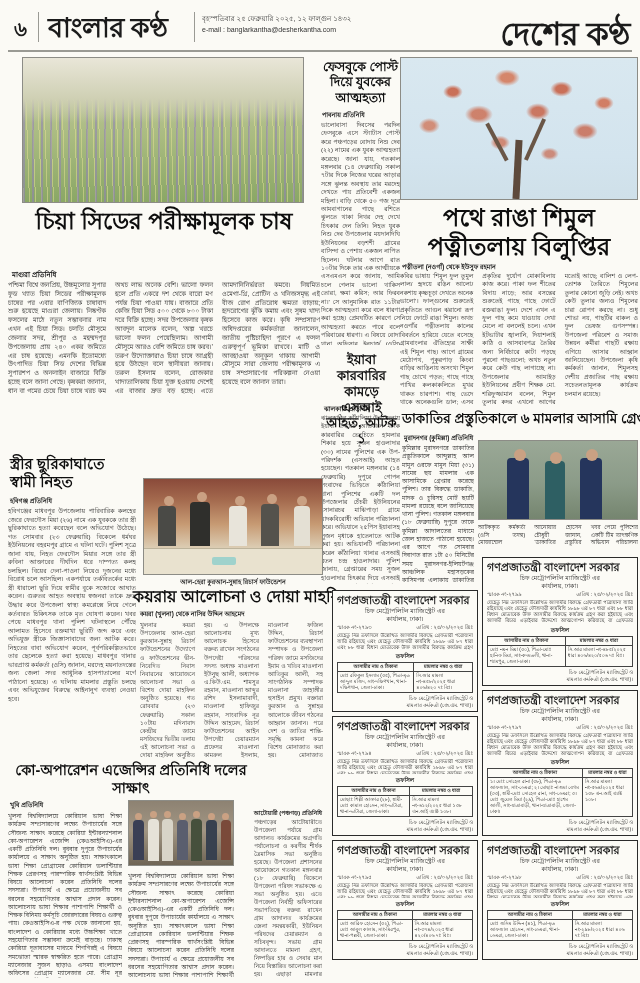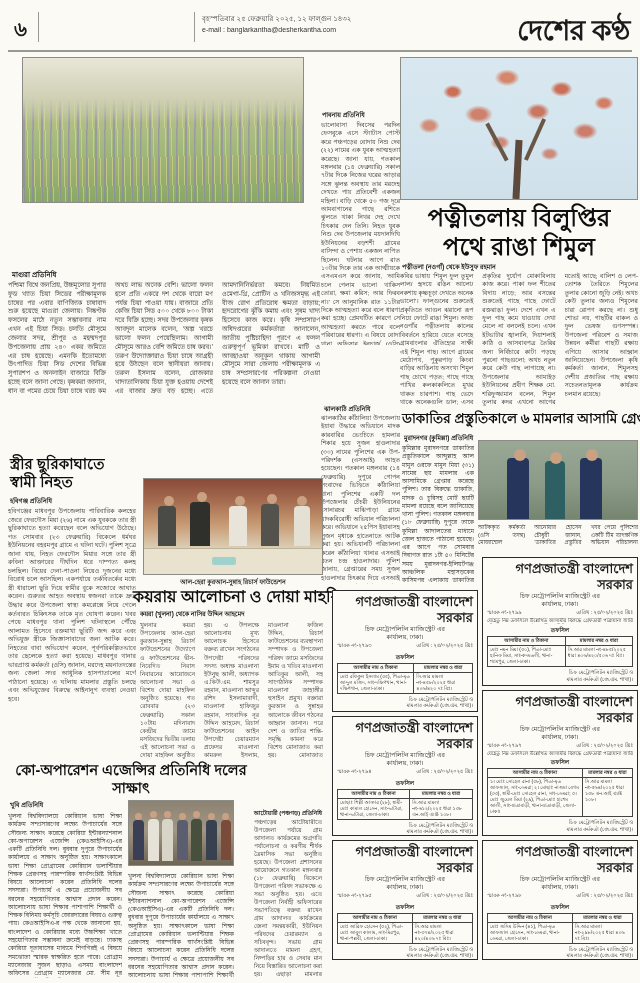--- a/index.html
+++ b/index.html
@@ -11,65 +11,72 @@
   .by{font-weight:bold;font-size:7px;color:#111;}
   .bt{font-size:6.4px;line-height:1.38;text-align:justify;color:#262626;}
   .cols3{column-count:3;column-gap:9px;}
   .photo{position:absolute;border:1px solid #8c8c86;box-sizing:border-box;overflow:hidden;}
   .cap{font-size:6.3px;font-weight:bold;text-align:center;color:#222;}
   .vr{position:absolute;width:1px;background:#9a9a94;}
   .hr{position:absolute;height:2px;background:#9a9a94;}
   
   .pagenum{font-size:20px;font-weight:bold;}
   .mast-l{font-size:27px;font-weight:bold;letter-spacing:-0.5px;}
-  .mast-r{font-size:28px;font-weight:bold;letter-spacing:-0.5px;}
+  .mast-r{font-size:32px;font-weight:bold;letter-spacing:-0.5px;}
   .dateline{font-size:7px;color:#333;line-height:1.5;}
   
   .notice{position:absolute;border:1px solid #2b2b2b;background:#fcfbf6;box-sizing:border-box;
           padding:3px 4px;display:flex;flex-direction:column;overflow:hidden;}
-  .notice .g{font-size:13px;font-weight:bold;text-align:right;line-height:1.2;}
+  .notice .g{font-size:11px;font-weight:bold;text-align:left;line-height:1.2;}
   .notice .o{font-size:6.2px;text-align:center;line-height:1.25;}
   .notice .meta{display:flex;justify-content:space-between;font-size:5.2px;margin:1px 0;}
   .notice .nb{font-size:4.9px;line-height:1.28;text-align:justify;flex:1;overflow:hidden;color:#222;}
   .notice .tf{text-align:center;font-weight:bold;font-size:5.8px;margin:1px 0;}
   .ntable{width:100%;border-collapse:collapse;font-size:4.8px;line-height:1.25;}
   .ntable td,.ntable th{border:1px solid #444;padding:1px 2px;vertical-align:top;text-align:left;}
   .ntable th{text-align:center;font-weight:bold;}
   .sig{text-align:right;font-size:5.2px;margin-top:2px;line-height:1.25;}
   
   .fig{position:absolute;border-radius:4px 4px 0 0;}
   .head{position:absolute;border-radius:50%;background:#caa183;}
 </style>
 </head>
 <body>
 
 <div class="page">
 
   <div class="abs pagenum" style="left:14px;top:14px;">৬</div>
   <div class="vr" style="left:38px;top:12px;height:30px;"></div>
+  <div class="abs mast-l" style="left:48px;top:7px;">বাংলার কণ্ঠ</div>
   <div class="vr" style="left:194px;top:12px;height:30px;"></div>
   <div class="abs dateline" style="left:202px;top:14px;width:160px;">
     <div>বৃহস্পতিবার ২৫ ফেব্রুয়ারি ২০২৫, ১২ ফাল্গুন ১৪৩২</div>
     <div>e-mail : banglarkantha@desherkantha.com</div>
   </div>
   <div class="abs mast-r" style="right:10px;top:9px;">দেশের কণ্ঠ</div>
   <div class="hr" style="left:8px;top:50px;width:624px;"></div>
 
   <div class="photo" style="left:22px;top:57px;width:282px;height:146px;
        background:
          linear-gradient(180deg,#e9e6d8 0%,#cfd0b4 28%,rgba(0,0,0,0) 45%),
          repeating-linear-gradient(90deg,rgba(142,128,182,0.55) 0 2px,rgba(0,0,0,0) 2px 9px),
          repeating-linear-gradient(88deg,rgba(230,226,150,0.5) 0 1px,rgba(0,0,0,0) 1px 6px),
          linear-gradient(180deg,#c9cba8 0%,#a9bb80 55%,#8aa765 100%);"></div>
 
   <div class="abs hl ctr" style="left:8px;top:207px;width:312px;font-size:23px;">
+    <div>চিয়া সিডের পরীক্ষামূলক চাষ</div>
   </div>
   <div class="abs by" style="left:12px;top:269px;">মাগুরা প্রতিনিধি</div>
   <div class="abs bt cols3" style="left:8px;top:281px;width:312px;height:172px;overflow:hidden;">পশ্চিমা বিশ্বে জনপ্রিয়, উচ্চমূল্যের সুপার ফুড খ্যাত চিয়া সিডের পরীক্ষামূলক চাষের পর এবার বাণিজ্যিক চাষাবাদ শুরু হয়েছে মাগুরা জেলায়। নিষ্কণ্টক ফসলের মাঠে নতুন সম্ভাবনার নাম এখন এই চিয়া সিড। চলতি মৌসুমে জেলার সদর, শ্রীপুর ও মহম্মদপুর উপজেলায় প্রায় ২৪০ একর জমিতে এর চাষ হয়েছে। এমনকি ইতোমধ্যে উৎপাদিত চিয়া সিড দেশের বিভিন্ন সুপারশপ ও অনলাইন বাজারে বিক্রি হচ্ছে বলে জানা গেছে। কৃষকরা জানান, ধান বা গমের চেয়ে চিয়া চাষে খরচ কম অথচ লাভ অনেক বেশি। ভালো ফলন হলে প্রতি একরে দশ থেকে বারো মণ পর্যন্ত চিয়া পাওয়া যায়। বাজারে প্রতি কেজি চিয়া সিড ৫০০ থেকে ৮০০ টাকা দরে বিক্রি হচ্ছে। সদর উপজেলার কৃষক আবদুল মালেক বলেন, ‘অল্প খরচে ভালো ফলন পেয়েছিলাম। আগামী মৌসুমে আরও বেশি জমিতে চাষ করব।’ তরুণ উদ্যোক্তারাও চিয়া চাষে আগ্রহী হয়ে উঠছেন বলে স্থানীয়রা জানায়। তরুল ইসলাম বলেন, রোজকার খাদ্যতালিকায় চিয়া যুক্ত হওয়ায় দেশেই এর বাজার দ্রুত বড় হচ্ছে। এতে আমদানিনির্ভরতা কমবে। নিয়মিত ওমেগা-থ্রি, প্রোটিন ও খনিজসমৃদ্ধ এই বীজ রোগ প্রতিরোধ ক্ষমতা বাড়ায়; হৃদরোগের ঝুঁকি কমায় এবং সুষম খাদ্য হিসেবে কাজ করে। কৃষি সম্প্রসারণ অধিদপ্তরের কর্মকর্তারা জানালেন, জাতীয় পুষ্টিচাহিদা পূরণে এ ফসল গুরুত্বপূর্ণ ভূমিকা রাখবে। মাটি ও আবহাওয়া অনুকূল থাকায় আগামী মৌসুমে সারা জেলায় পরীক্ষামূলক এ চাষ সম্প্রসারণের পরিকল্পনা নেওয়া হয়েছে বলে জানান তারা।</div>
 
+  <div class="abs hl ctr" style="left:321px;top:60px;width:79px;font-size:12.5px;">
+    <div>ফেসবুকে পোস্ট</div>
+    <div>দিয়ে যুবকের</div>
+    <div>আত্মহত্যা</div>
+  </div>
   <div class="abs by" style="left:322px;top:110px;font-size:6.3px;">পাবনায় প্রতিনিধি</div>
   <div class="abs bt" style="left:321px;top:121px;width:79px;height:224px;font-size:6.1px;overflow:hidden;">ভালোবাসা দিবসের পরদিন ফেসবুকে এসে স্ট্যাটাস পোস্ট করে পঞ্চগড়ের বোদায় নিশু দেব (২২) নামের এক যুবক আত্মহত্যা করেছে। জানা যায়, গতকাল মঙ্গলবার (১৪ ফেব্রুয়ারি) সকাল ৭টার দিকে নিজের ঘরের আড়ার সঙ্গে ঝুলন্ত অবস্থায় তার মরদেহ দেখতে পায় প্রতিবেশী একজন মহিলা। বাড়ি থেকে ৫০ গজ দূরে আমবাগানের গাছে রশিতে ঝুলতে থাকা নিথর দেহ দেখে চিৎকার দেন তিনি। নিহত যুবক নিশু দেব উপজেলার ময়দানদিঘি ইউনিয়নের বড়শশী গ্রামের বাসিন্দা ও পেশায় একজন নাপিত ছিলেন। ঘটনার আগে রাত ১০টার দিকে তার এক আত্মীয়কে এসএমএস করে জানায়, ‘আমি চলে গেলাম ভালো থাকিস তোরা, ক্ষমা করিস; আর ফিরব না।’ সে আনুমানিক রাত ১১টার দিকে আত্মহত্যা করে বলে ধারণা করা হচ্ছে। প্রেমঘটিত কারণে সে আত্মহত্যা করতে পারে বলে পরিবারের ধারণা। এ বিষয়ে বোদা থানা অফিসার ইনচার্জ (ওসি) মো. সেলিম মালিক জানান, আত্মহত্যার খবর পেয়ে ঘটনাস্থলে উপস্থিত হয়ে পুলিশ লাশ উদ্ধার করে। প্রাথমিক ভাবে প্রেমঘটিত বিষয়ে মনে হলেও মৃত্যুর সঠিক কারণ নিশ্চিতে ময়নাতদন্তের জন্য লাশ মর্গে পাঠানো হয়েছে। এ ঘটনায় থানায় একটি অপমৃত্যু মামলা হয়েছে।</div>
 
   <div class="photo" style="left:400px;top:57px;width:238px;height:143px;
        background:
          radial-gradient(14px 10px at 22% 24%,rgba(199,91,62,.85) 35%,rgba(0,0,0,0) 70%),
          radial-gradient(18px 12px at 45% 14%,rgba(212,110,74,.8) 35%,rgba(0,0,0,0) 70%),
          radial-gradient(16px 11px at 68% 22%,rgba(199,91,62,.85) 35%,rgba(0,0,0,0) 70%),
          radial-gradient(14px 10px at 86% 32%,rgba(208,100,66,.8) 35%,rgba(0,0,0,0) 70%),
          radial-gradient(20px 13px at 33% 40%,rgba(203,96,64,.75) 35%,rgba(0,0,0,0) 70%),
@@ -78,26 +85,31 @@
          radial-gradient(18px 12px at 78% 52%,rgba(199,91,62,.75) 35%,rgba(0,0,0,0) 70%),
          radial-gradient(14px 10px at 42% 60%,rgba(205,98,66,.7) 35%,rgba(0,0,0,0) 70%),
          radial-gradient(13px 9px at 63% 68%,rgba(199,91,62,.65) 35%,rgba(0,0,0,0) 70%),
          linear-gradient(180deg,#d9e8f0 0%,#d3e4ee 70%,#cfe0e9 100%);">
     <div style="position:absolute;left:48%;top:58%;width:7px;height:42%;background:#5d4a3c;transform:rotate(3deg);"></div>
     <div style="position:absolute;left:40%;top:45%;width:4px;height:30%;background:#6a564635;background:#6a5646;transform:rotate(-28deg);"></div>
     <div style="position:absolute;left:56%;top:42%;width:4px;height:32%;background:#6a5646;transform:rotate(24deg);"></div>
   </div>
 
   <div class="abs hl ctr" style="left:400px;top:203px;width:238px;font-size:24px;">
+    <div>পথে রাঙা শিমুল</div>
     <div>পত্নীতলায় বিলুপ্তির</div>
-    <div>পথে রাঙা শিমুল</div>
   </div>
   <div class="abs by" style="left:402px;top:262px;font-size:6.3px;">পত্নীতলা (নওগাঁ) থেকে ইউসুফ রহমান</div>
   <div class="abs bt cols3" style="left:400px;top:272px;width:238px;height:136px;font-size:6.1px;overflow:hidden;">কবির ভাষায় ‘শিমুল ফুল তুমুল লাল/ হৃদয়ে রঙিন আলো/ নকশায় কৃষ্ণচূড়া দেখতে অনেক ভালো’। ফাল্গুনের শুরুতেই প্রকৃতিতে আগুন ঝরানো রূপ নিয়ে ফোটে রাঙা শিমুল। অথচ নওগাঁর পত্নীতলায় কালের বিবর্তনে হারিয়ে যেতে বসেছে গ্রামবাংলার ঐতিহ্যের সাক্ষী এই শিমুল গাছ। আগে গ্রামের মেঠোপথ, পুকুরপাড় কিংবা বাড়ির আঙিনায় অসংখ্য শিমুল গাছ চোখে পড়ত; গাছে গাছে পাখির কলকাকলিতে মুখর থাকত চারপাশ। গাছ ভেদে থাকে অনেকগুলি ডাল; এসব প্রকৃতির দুর্যোগ মোকাবিলায় কাজ করে। পাকা ফল শীতের বিদায় নাড়ে; আর বসন্তের শুরুতেই গাছে গাছে ফোটে রক্তরাঙা ফুল। দেশে এখন এ ফুল গাছ কমে যাওয়ায় দেখা মেলে না বললেই চলে। এখন ইটভাটার জ্বালানি, দিয়াশলাই কাঠি ও আসবাবপত্র তৈরির জন্য নির্বিচারে কাটা পড়ছে পুরনো গাছগুলো; অথচ নতুন করে কেউ গাছ লাগাচ্ছে না। উপজেলার আমাইড় ইউনিয়নের প্রবীণ শিক্ষক মো. শরিফুজ্জামান বলেন, শিমুল তুলার কদর এখনো আগের মতোই আছে; বালিশ ও লেপ-তোশক তৈরিতে শিমুলের তুলার কোনো জুড়ি নেই। অথচ কেউ তুলার জন্যও শিমুলের চারা রোপণ করছে না। শুধু শোভা নয়, গাছটির বাকল ও ফুল ভেষজ গুণসম্পন্ন। উপজেলা পরিবেশ ও সমাজ উন্নয়ন কর্মীরা গাছটি রক্ষায় এগিয়ে আসার আহ্বান জানিয়েছেন। উপজেলা কৃষি কর্মকর্তা জানান, শিমুলসহ দেশীয় প্রজাতির গাছ রক্ষায় সচেতনতামূলক কার্যক্রম চলমান রয়েছে।</div>
 
+  <div class="abs hl ctr" style="left:323px;top:352px;width:77px;font-size:13px;">
+    <div>ইয়াবা কারবারির</div>
+    <div>কামড়ে এসআই</div>
+    <div>আহত, আটক ১</div>
+  </div>
   <div class="abs by" style="left:324px;top:404px;font-size:6.3px;">ঝালকাঠি প্রতিনিধি</div>
   <div class="abs bt" style="left:321px;top:414px;width:79px;height:170px;font-size:6.1px;overflow:hidden;">ঝালকাঠির কাঁঠালিয়া উপজেলায় ইয়াবা উদ্ধারে অভিযানে মাদক কারবারির ভেংচিতে হামলার শিকার হয়ে সুজন হাওলাদার (৩০) নামের পুলিশের এক উপ-পরিদর্শক (এসআই) আহত হয়েছেন। গতকাল মঙ্গলবার (১৪ ফেব্রুয়ারি) দুপুরে গোপন সংবাদের ভিত্তিতে কাঁঠালিয়া থানা পুলিশের একটি দল উপজেলার চেঁচরী ইউনিয়নের সোনারচর মাঝিপাড়া গ্রামে মাদকবিরোধী অভিযান পরিচালনা করে। অভিযানে ২৫পিস ইয়াবাসহ সুজন মৃধাকে হাতেনাতে আটক করা হয়। অভিযানটি পরিচালনা করেন কাঁঠালিয়া থানার এসআই রতন চন্দ্র হাওলাদার। পুলিশ জানায়, গ্রেপ্তারের সময় সুজন হাওলাদার চিৎকার দিয়ে এসআই রতন চন্দ্র হাওলাদারের হাতে কামড় দিয়ে পালিয়ে যাওয়ার চেষ্টা করেন। এতে এসআই রতন চন্দ্র আহত হন। তবে ঘটনাস্থলেই তাকে নিয়ন্ত্রণে নিয়ে আটক করতে সক্ষম হয় পুলিশ। আটক সুজন মাদক মামলার পলাতক আসামি এবং উপজেলার চেঁচরীরামপুর ইউনিয়ন মুসুল্লির সোনা ও মো. সোহরাব মজুমদারের ছেলে।</div>
 
   <div class="abs hl ctr" style="left:402px;top:411px;width:236px;font-size:13.5px;white-space:nowrap;">ডাকাতির প্রস্তুতিকালে ৬ মামলার আসামি গ্রেপ্তার</div>
   <div class="abs by" style="left:404px;top:433px;font-size:6.3px;">মুরাদনগর (কুমিল্লা) প্রতিনিধি</div>
   <div class="abs bt" style="left:402px;top:444px;width:72px;height:138px;font-size:6.0px;overflow:hidden;">কুমিল্লার মুরাদনগরে ডাকাতির প্রস্তুতিকালে আব্দুল্লাহ আল মামুন ওরফে মামুন মিয়া (৩১) নামের ছয় মামলার এক আসামিকে গ্রেপ্তার করেছে পুলিশ। তার বিরুদ্ধে ডাকাতি, মাদক ও চুরিসহ মোট ছয়টি মামলা রয়েছে বলে জানিয়েছে থানা পুলিশ। গতকাল মঙ্গলবার (১৮ ফেব্রুয়ারি) দুপুরে তাকে কুমিল্লা আদালতের মাধ্যমে জেল হাজতে পাঠানো হয়েছে। এর আগে গত সোমবার দিবাগত রাত ১টা ৫০ মিনিটের সময় মুরাদনগর-ইলিয়টগঞ্জ আঞ্চলিক মহাসড়কের কাসিমপুর এলাকায় ডাকাতির প্রস্তুতিকালে দেশীয় অস্ত্রসহ তাকে হাতেনাতে গ্রেপ্তার করা হয়। গ্রেপ্তার মামুন মিয়া (৩১) মুরাদনগর উপজেলার কামাল্লাপাড়ার ইউনিয়নের বাসিন্দা ও রহিমপাড়া গ্রামের মৃত আব্দুল মজিদের ছেলে। মুরাদনগর থানার ওসি জানান, অপরাধে জড়িতদের কাউকে ছাড় দেওয়া হবে না।</div>
   <div class="photo" style="left:478px;top:440px;width:160px;height:80px;
        background:linear-gradient(180deg,#9aa896 0%,#8b9b88 55%,#75856f 100%);">
     <div class="fig" style="left:18%;top:22%;width:22px;height:62px;background:#25355c;"></div>
     <div class="head" style="left:22%;top:10%;width:12px;height:12px;"></div>

